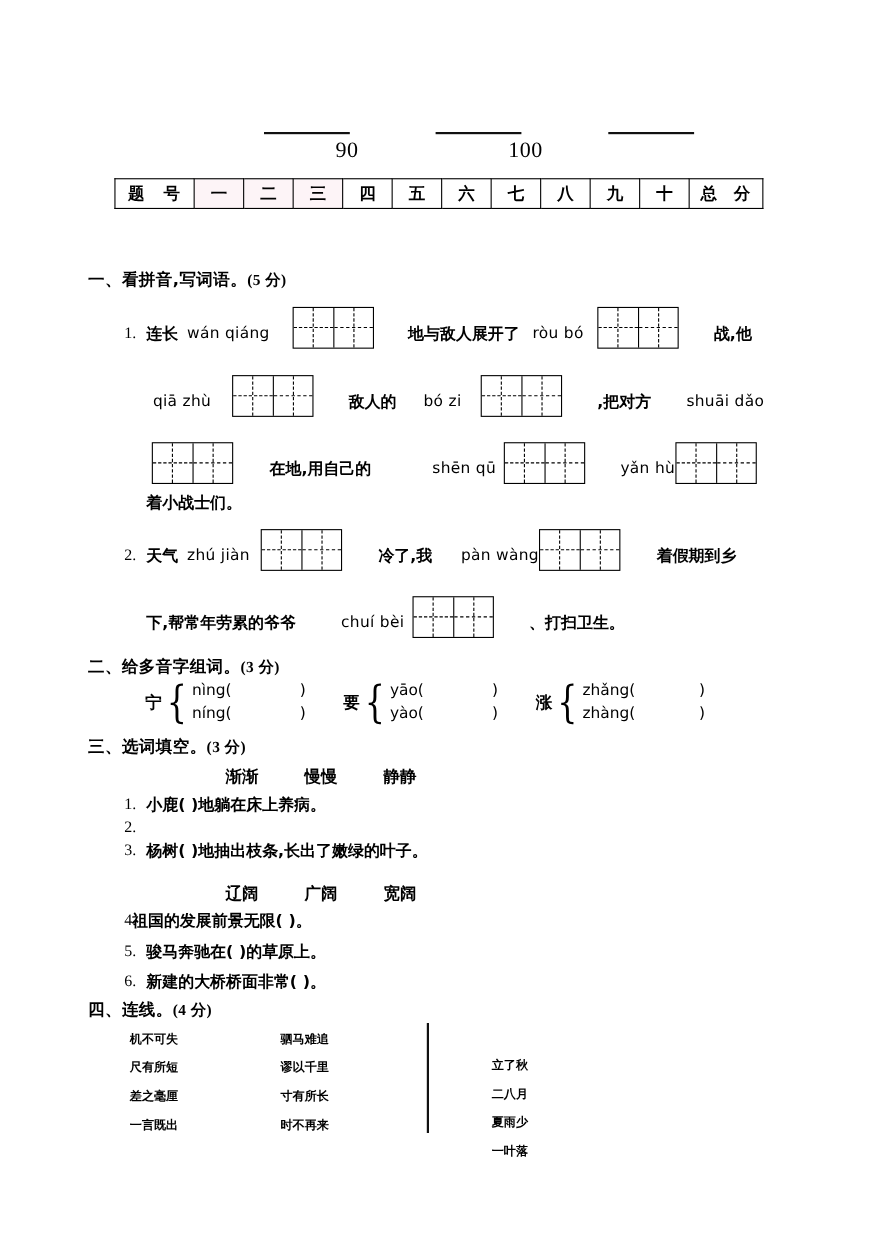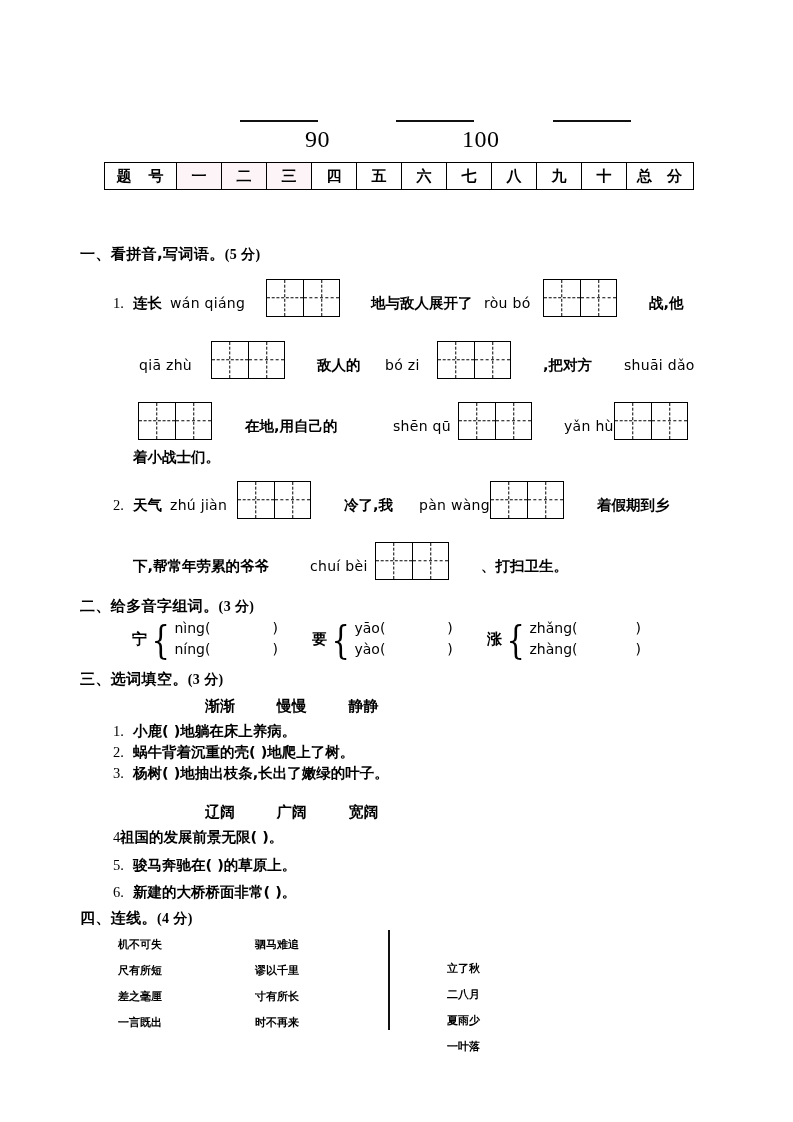--- a/index.html
+++ b/index.html
@@ -31,21 +31,21 @@
     position: absolute;
     height: 0;
     border-bottom: 2px solid #111;
   }
   .blank-line.l1 { left: 240px; width: 78px; top: 8px; }
   .blank-line.l2 { left: 396px; width: 78px; top: 8px; }
   .blank-line.l3 { left: 553px; width: 78px; top: 8px; }
   .score-num {
     position: absolute;
     top: 14px;
-    font-size: 24px;
+    font-size: 20px;
     font-family: "Liberation Serif", serif;
     letter-spacing: 0.5px;
   }
   .score-num.n1 { left: 305px; }
   .score-num.n2 { left: 462px; }
 
   
   .score-table-wrap {
     position: absolute;
     left: 104px;
@@ -339,21 +339,20 @@
   <div class="sec-head" style="left:80px; top:670px;">
     <span>三、选词填空。</span><span class="pts">(3 分)</span>
   </div>
 
   <div class="bank" style="left:205px; top:697px;">渐渐        慢慢        静静</div>
 
   <span class="t num-lbl" style="left:113px; top:723px;">1.</span>
   <span class="t" style="left:133px; top:722px;">小鹿(        )地躺在床上养病。</span>
 
   <span class="t num-lbl" style="left:113px; top:744px;">2.</span>
-  <span class="t" style="left:133px; top:743px;">蜗牛背着沉重的壳(        )地爬上了树。</span>
 
   <span class="t num-lbl" style="left:113px; top:765px;">3.</span>
   <span class="t" style="left:133px; top:764px;">杨树(        )地抽出枝条,长出了嫩绿的叶子。</span>
 
   <div class="bank" style="left:205px; top:803px;">辽阔        广阔        宽阔</div>
 
   <span class="t num-lbl" style="left:113px; top:829px;">4.</span>
   <span class="t" style="left:120px; top:828px;">祖国的发展前景无限(        )。</span>
 
   <span class="t num-lbl" style="left:113px; top:857px;">5.</span>

